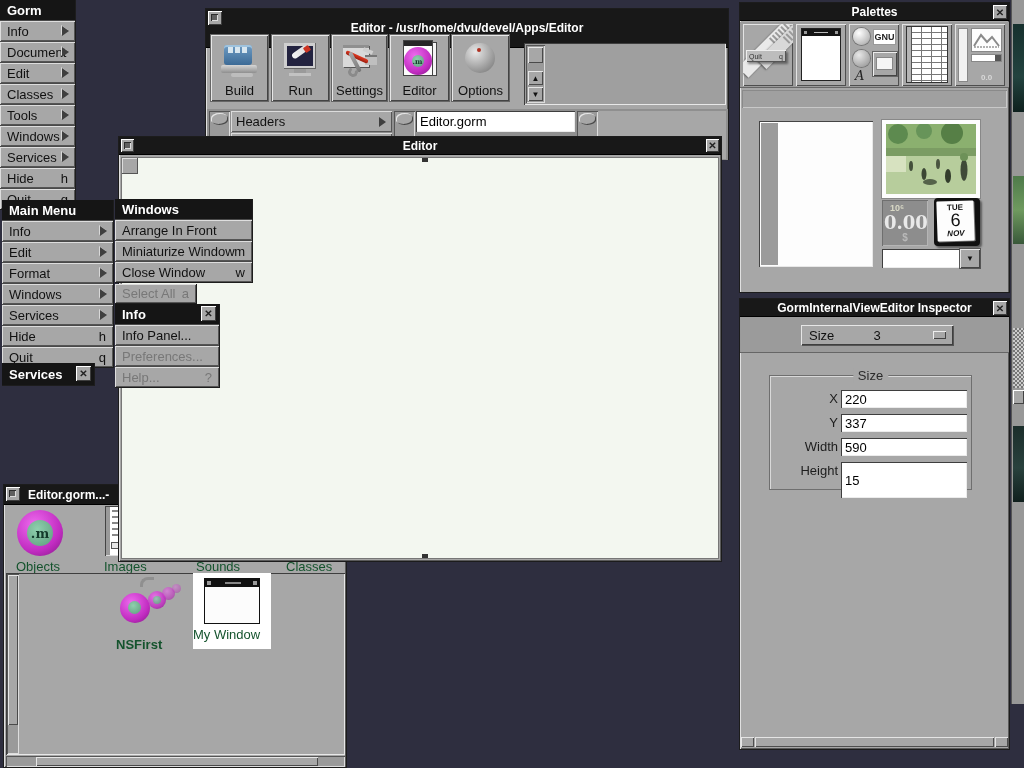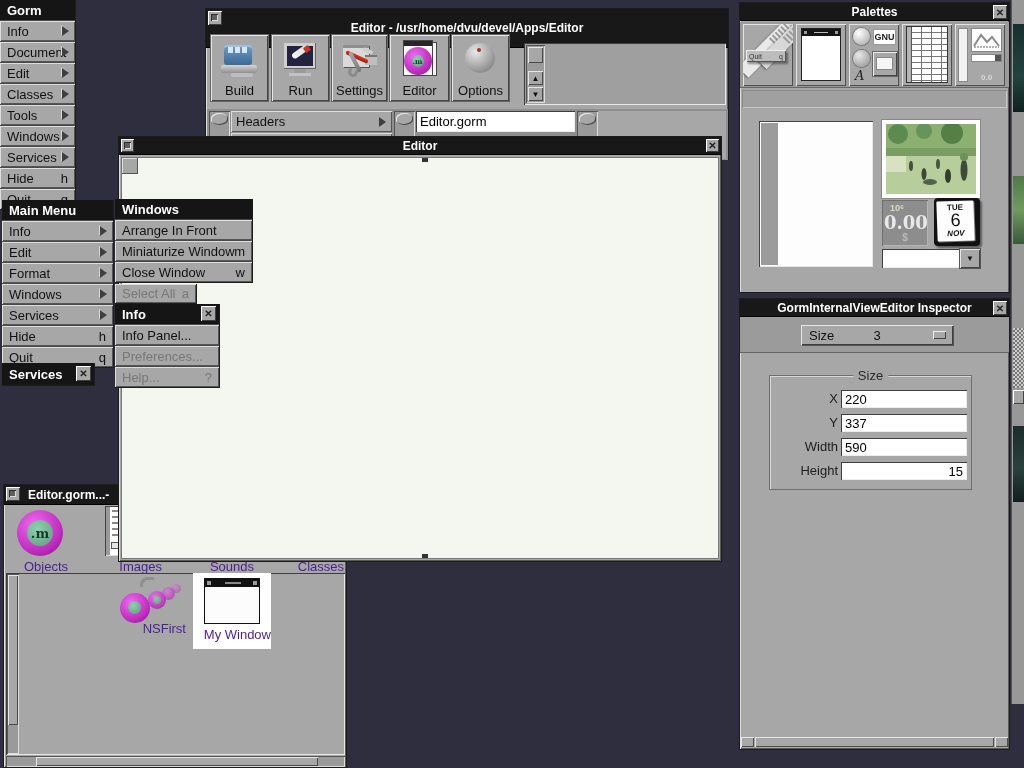--- a/index.html
+++ b/index.html
@@ -62,21 +62,21 @@
           font-size:13px; color:#111; display:flex; align-items:center; padding:0 5px; }
 
   
   .groupbox { position:absolute; border:1px solid #6f6f6f; box-shadow: 1px 1px 0 #d9d9d9 inset; }
   .legend { position:absolute; top:-8px; left:50%; transform:translateX(-50%); background:#a7a7a7;
             padding:0 5px; font-size:13px; color:#2b2b2b; white-space:nowrap; }
 
   .etched-v { position:absolute; width:2px; background:linear-gradient(to right,#3c3c3c 50%,#d6d6d6 50%); }
   .etched-h { position:absolute; height:2px; background:linear-gradient(to bottom,#3c3c3c 50%,#d6d6d6 50%); }
 
-  .icon-label { position:absolute; font-size:13px; color:#4c1d95; text-align:right; }
+  .icon-label { position:absolute; font-size:13px; color:#14532d; text-align:left; }
 
   
   .gorm-sphere { position:absolute; border-radius:50%;
       background:radial-gradient(circle at 38% 32%, #ee6bee, #c12cc1 62%, #7e1680 100%); }
   .gorm-core { position:absolute; border-radius:50%; background:radial-gradient(circle at 40% 35%, #8fd0ae, #5d9c7c);
       display:flex; align-items:center; justify-content:center; font-family:"DejaVu Serif", serif; color:#133a2a; }
 
   .tinytext { font-size:8px; line-height:9px; color:#d9d9d9; }
 
   .checker { background-image: repeating-conic-gradient(#777 0% 25%, #ccc 0% 50%); background-size:4px 4px; }
@@ -135,21 +135,21 @@
 
 
       <div style="position:absolute; left:112px; top:4px; width:70px; height:64px;">
         <div class="gorm-sphere" style="left:2px; top:16px; width:30px; height:30px;"></div>
         <div class="gorm-core" style="left:10px; top:24px; width:13px; height:13px;"></div>
         <div class="gorm-sphere" style="left:30px; top:14px; width:18px; height:18px; opacity:.85;"></div>
         <div class="gorm-core" style="left:35px; top:19px; width:8px; height:8px; opacity:.85;"></div>
         <div class="gorm-sphere" style="left:44px; top:10px; width:13px; height:13px; opacity:.6;"></div>
         <div class="gorm-sphere" style="left:54px; top:7px; width:9px; height:9px; opacity:.4;"></div>
         <div style="position:absolute; left:22px; top:0px; width:14px; height:10px; border:3px solid #8f8f8f; border-bottom:none; border-right:none; border-radius:8px 0 0 0;"></div>
-        <div class="icon-label" style="left:-2px; top:44px; width:70px;">NSFirst</div>
+        <div class="icon-label" style="left:-2px; top:60px; width:70px;font-weight:bold;">NSFirst</div>
       </div>
 
       <div style="position:absolute; left:187px; top:0px; width:78px; height:76px; background:#fff;">
         <div style="position:absolute; left:11px; top:5px; width:56px; height:46px; background:#fcfcfc; border:1px solid #111;">
           <div style="position:absolute; left:0; top:0; width:54px; height:8px; background:#111;"></div>
           <div style="position:absolute; left:2px; top:2px; width:4px; height:4px; background:#9a9a9a;"></div>
           <div style="position:absolute; right:2px; top:2px; width:4px; height:4px; background:#9a9a9a;"></div>
           <div style="position:absolute; left:20px; top:3px; width:16px; height:2px; background:#888;"></div>
         </div>
         <div class="icon-label" style="left:0; top:54px; width:78px;">My Window</div>
@@ -547,21 +547,21 @@
         </div>
       <div style="position:absolute; left:6px; top:38px; width:62px; height:18px; font-size:13px; color:#1d1d1d; text-align:right; line-height:18px;">Y</div>
       <div class="field" style="position:absolute; left:71px; top:38px; width:126px; height:18px;">
           <span>337</span>
         </div>
       <div style="position:absolute; left:6px; top:62px; width:62px; height:18px; font-size:13px; color:#1d1d1d; text-align:right; line-height:18px;">Width</div>
       <div class="field" style="position:absolute; left:71px; top:62px; width:126px; height:18px;">
           <span>590</span>
         </div>
       <div style="position:absolute; left:6px; top:86px; width:62px; height:18px; font-size:13px; color:#1d1d1d; text-align:right; line-height:18px;">Height</div>
-      <div class="field" style="position:absolute; left:71px; top:86px; width:126px; height:18px;justify-content:flex-end;">
+      <div class="field" style="position:absolute; left:71px; top:86px; width:126px; height:36px;">
           <span>15</span>
         </div>
     </div>
 
 
     <div style="position:absolute; left:1px; top:438px; width:267px; height:10px;">
       <div class="raised" style="position:absolute; left:0; top:0; width:13px; height:10px;"></div>
       <div class="raised" style="position:absolute; left:14px; top:0; width:239px; height:10px;"></div>
       <div class="raised" style="position:absolute; left:254px; top:0; width:13px; height:10px;"></div>
     </div>

